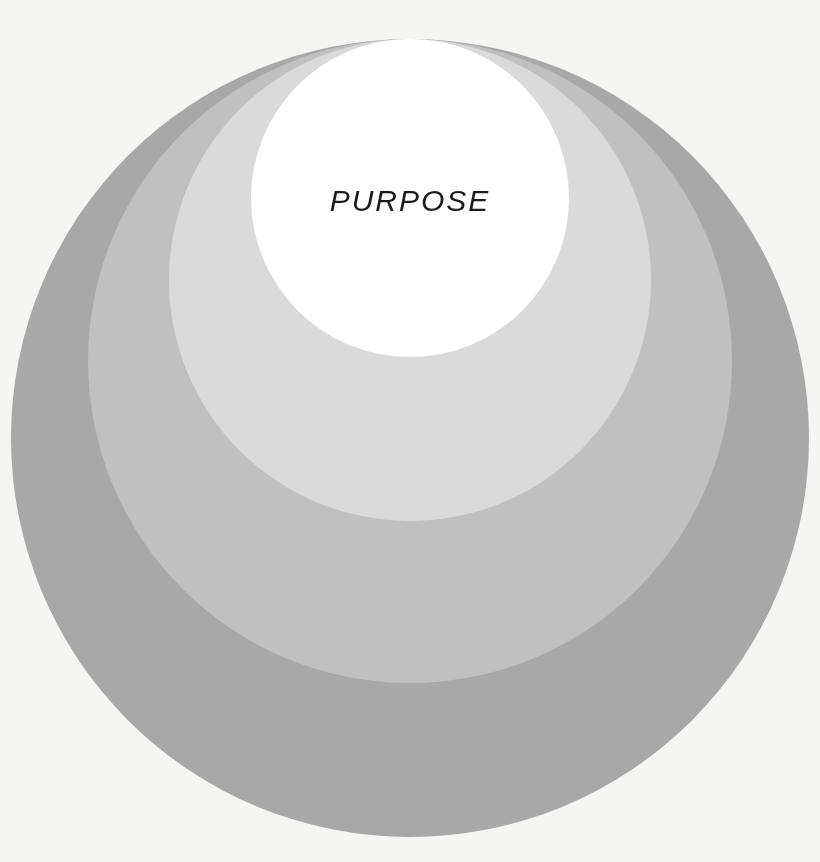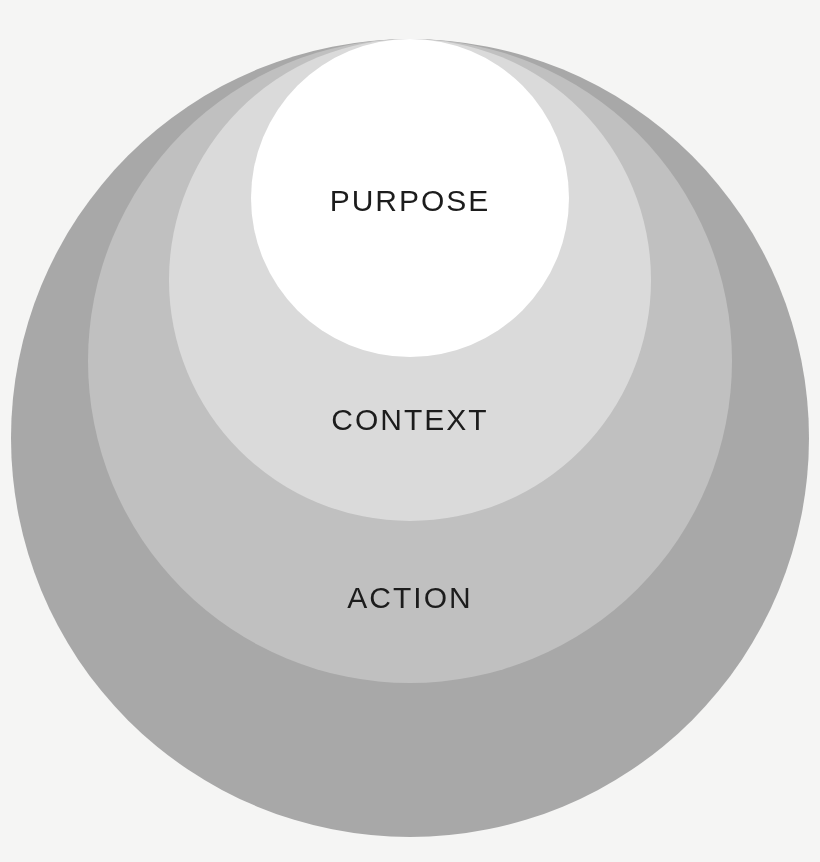--- a/index.html
+++ b/index.html
@@ -34,27 +34,25 @@
     line-height: 1;
   }
   .label-purpose  { top: 201px; }
   .label-context  { top: 420px; }
   .label-action   { top: 598px; }
   .label-reaction { top: 753px; }
 </style>
 </head>
 <body>
 
-<div class="canvas" style="background: rgb(245, 245, 244); color: rgb(28, 28, 28);">
+<div class="canvas" style="background: rgb(245, 245, 244); color: rgb(28, 28, 28); font-style: italic;">
 
   <div class="circle ring-0" style="background: rgb(168, 168, 168);"></div>
   <div class="circle ring-1" style="background: rgb(192, 192, 192);"></div>
   <div class="circle ring-2" style="background: rgb(218, 218, 218);"></div>
   <div class="circle ring-3" style="background: rgb(255, 255, 255);"></div>
 
   <div class="ring-label label-purpose">PURPOSE</div>
 
-  <div class="ring-label label-context">CONTEXT</div>
 
-  <div class="ring-label label-action">ACTION</div>
 
 
 </div>
 
 </body></html>

